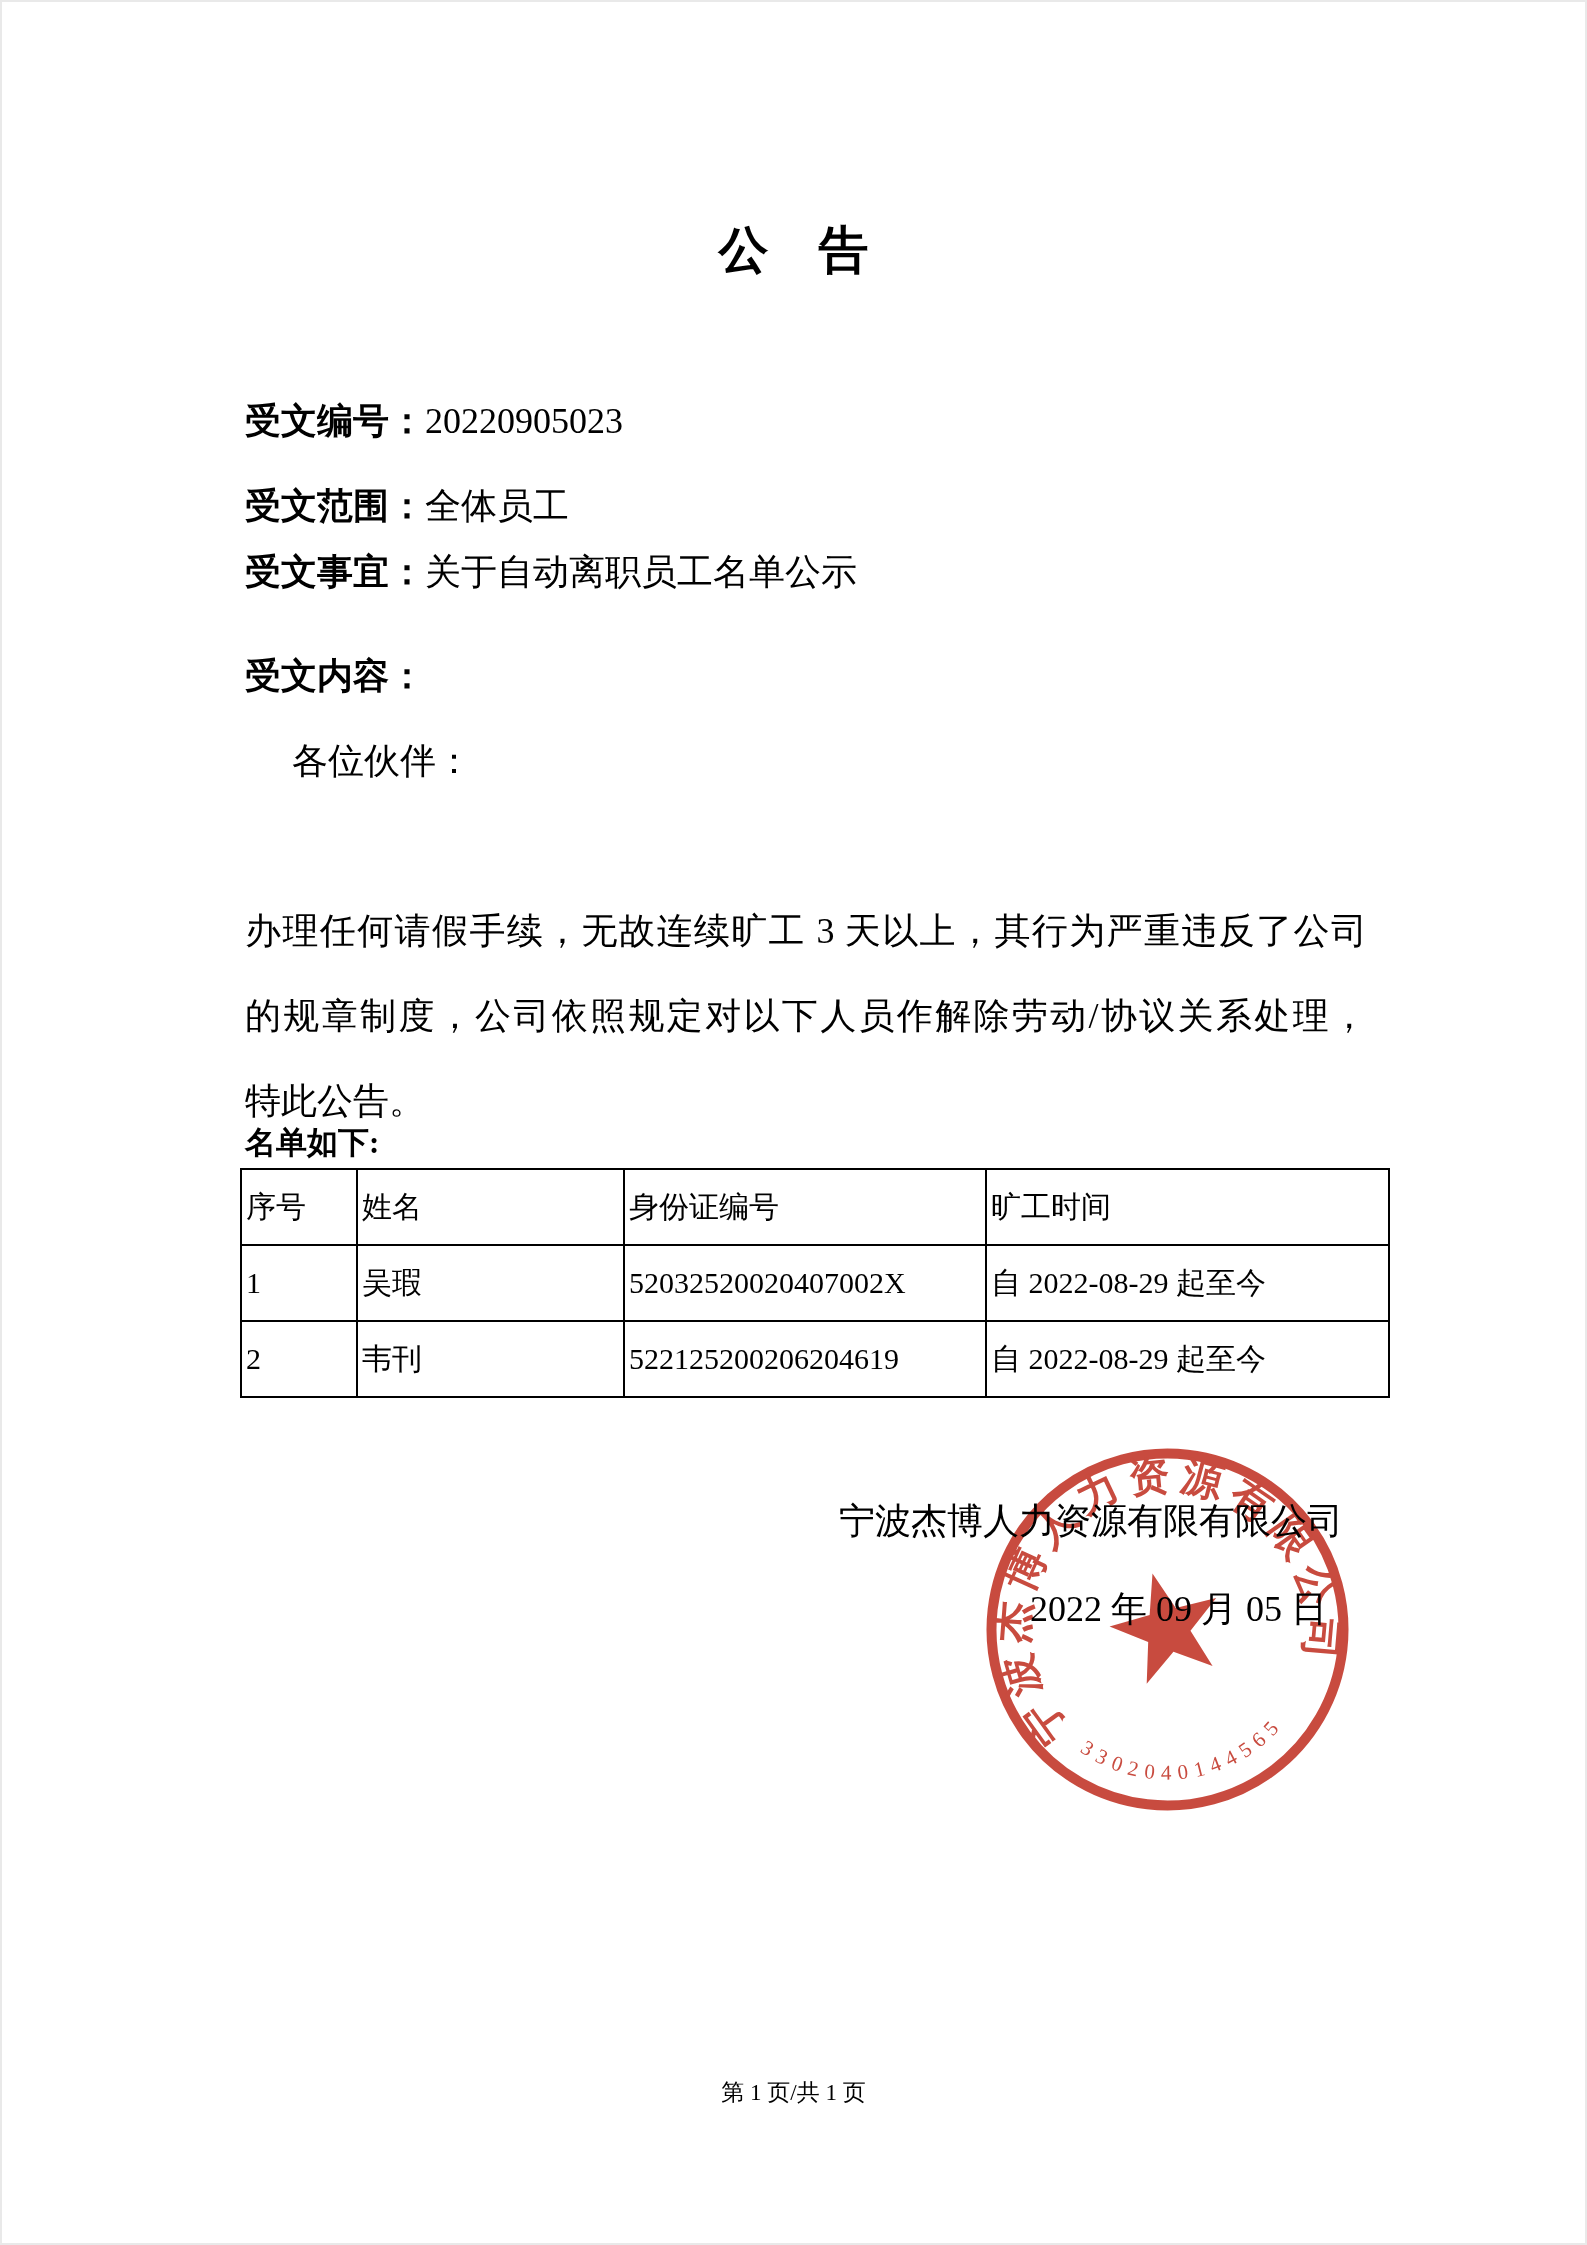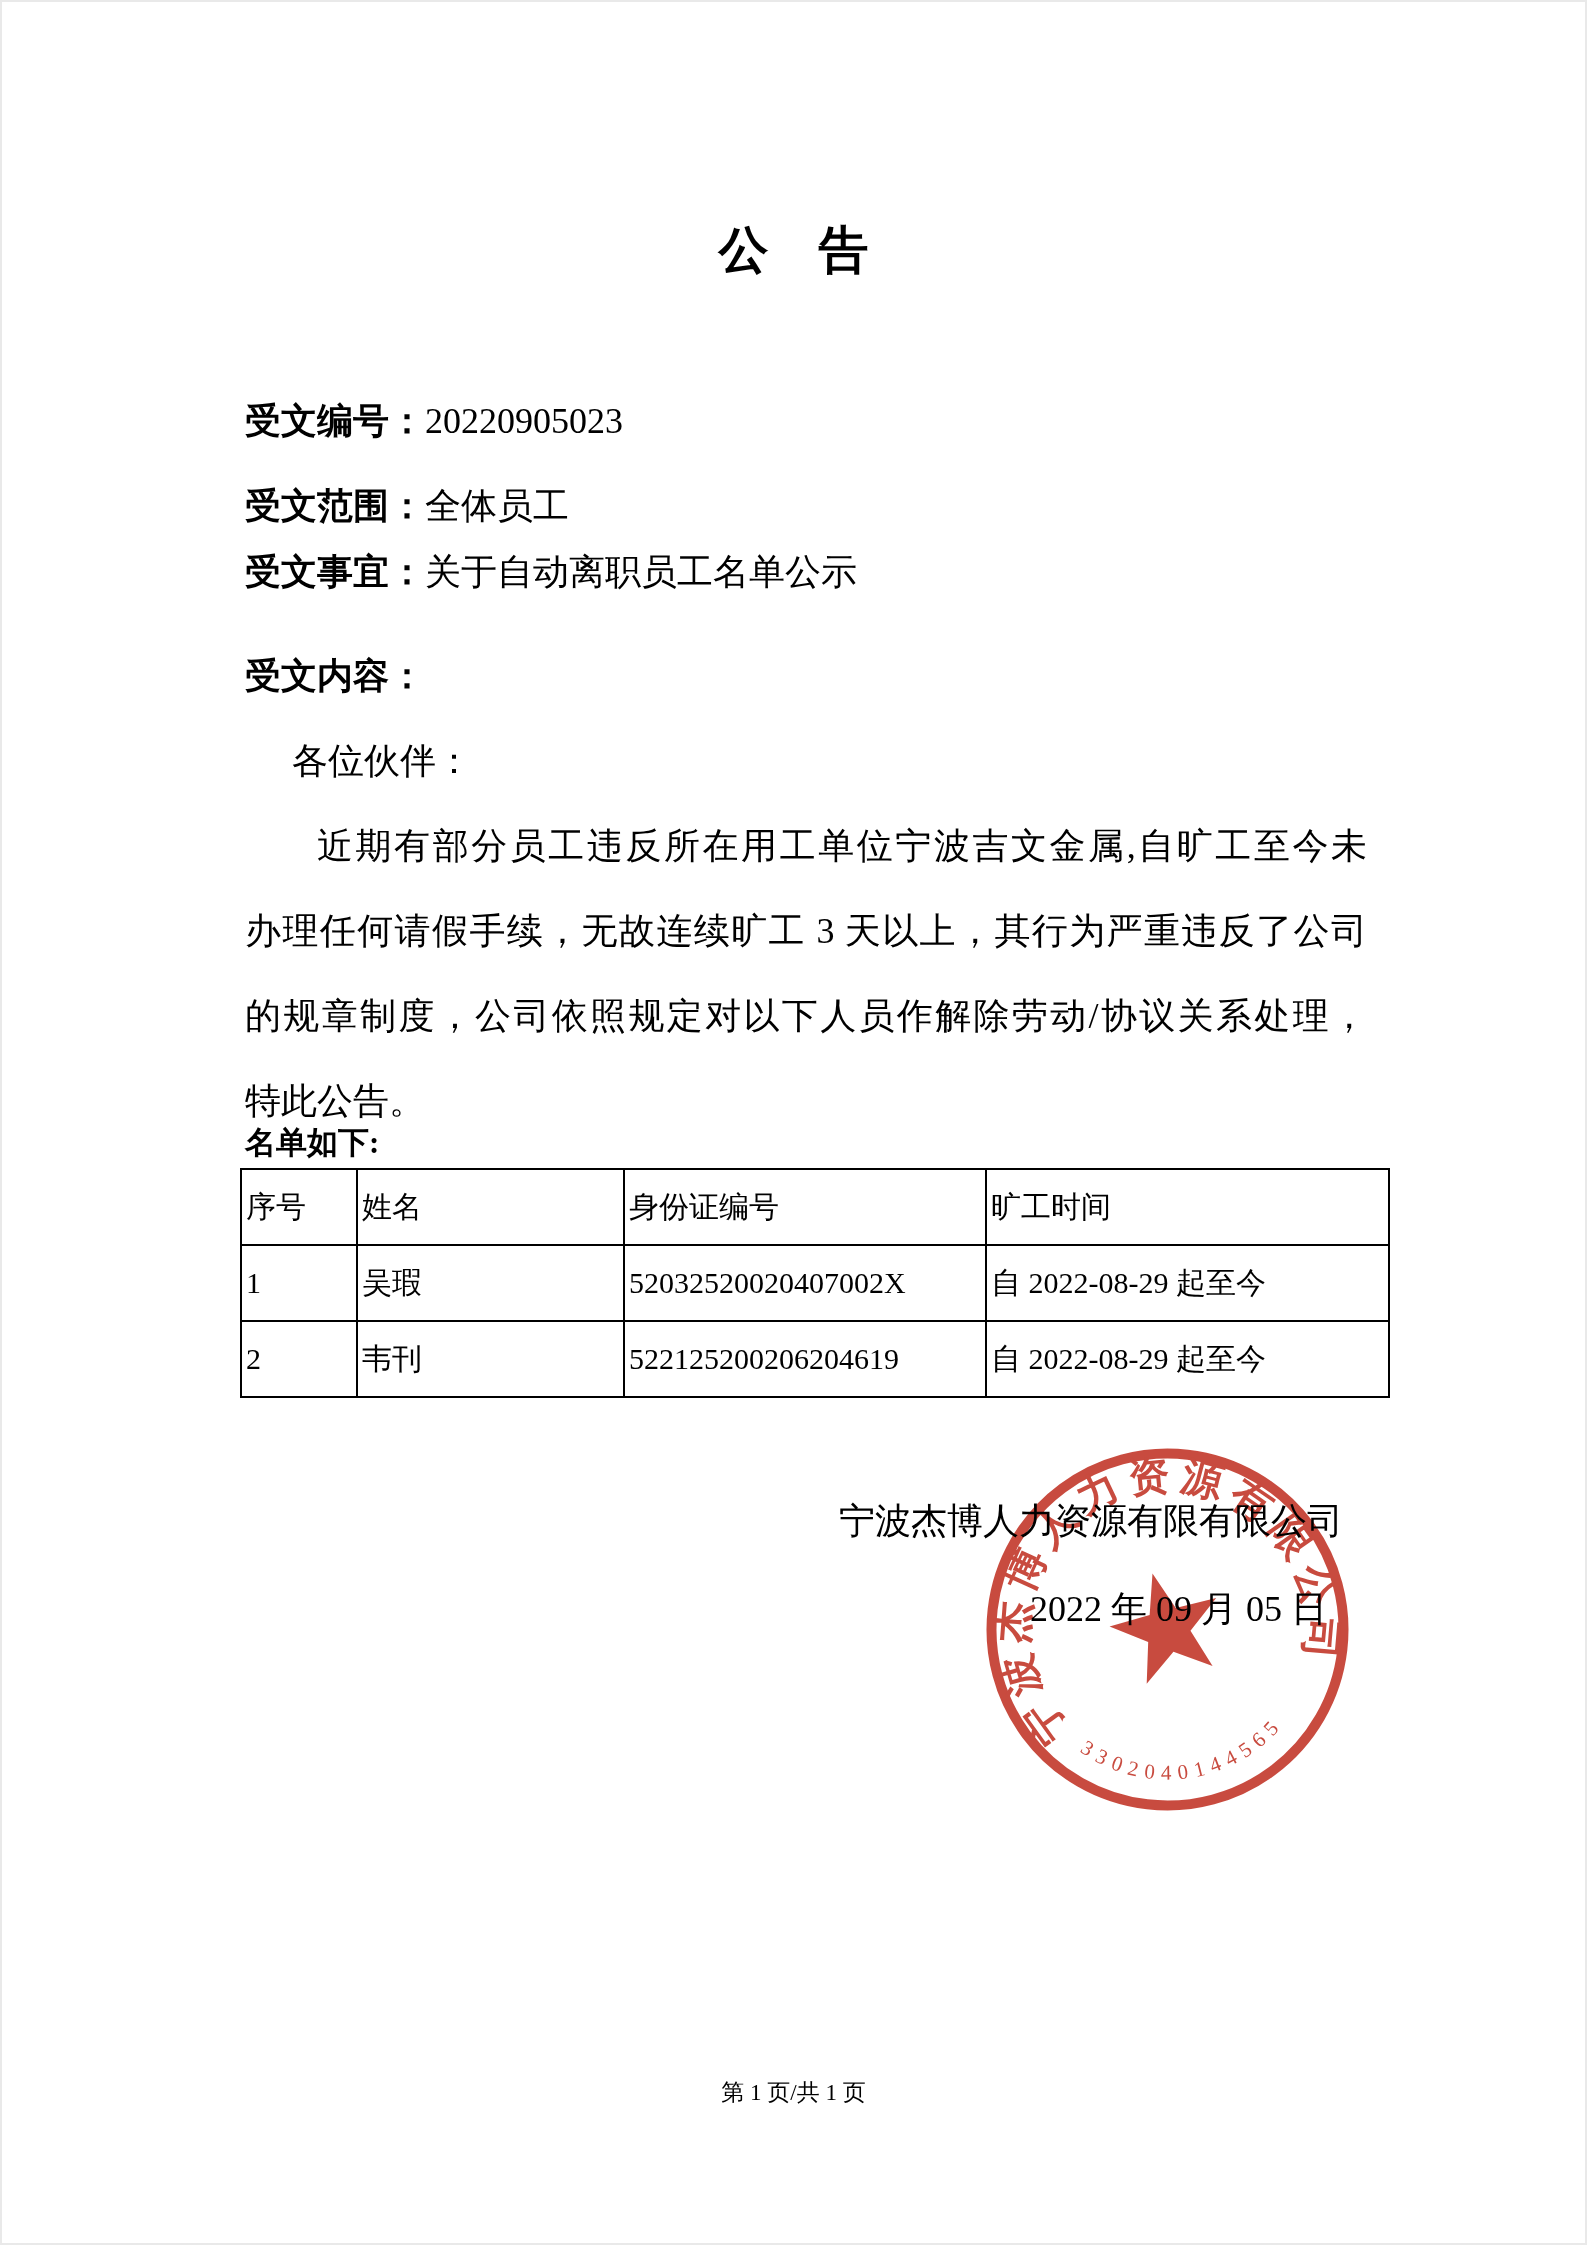--- a/index.html
+++ b/index.html
@@ -99,21 +99,20 @@
   </div>
   <div class="field-line" style="top:546px">
     <span class="field-label">受文事宜：</span><span class="field-value">关于自动离职员工名单公示</span>
   </div>
   <div class="field-line" style="top:650px">
     <span class="field-label">受文内容：</span><span class="field-value"></span>
   </div>
 
   <div class="salutation">各位伙伴：</div>
 
-  <div class="body-line first" style="top:820px">近期有部分员工违反所在用工单位宁波吉文金属,自旷工至今未</div>
   <div class="body-line" style="top:905px">办理任何请假手续，无故连续旷工 3 天以上，其行为严重违反了公司</div>
   <div class="body-line" style="top:990px">的规章制度，公司依照规定对以下人员作解除劳动/协议关系处理，</div>
   <div class="body-line last" style="top:1075px">特此公告。</div>
 
   <div class="list-intro">名单如下:</div>
 
   <table class="name-table">
     <tbody>
         <tr>
       <th class="col-no">序号</th>

